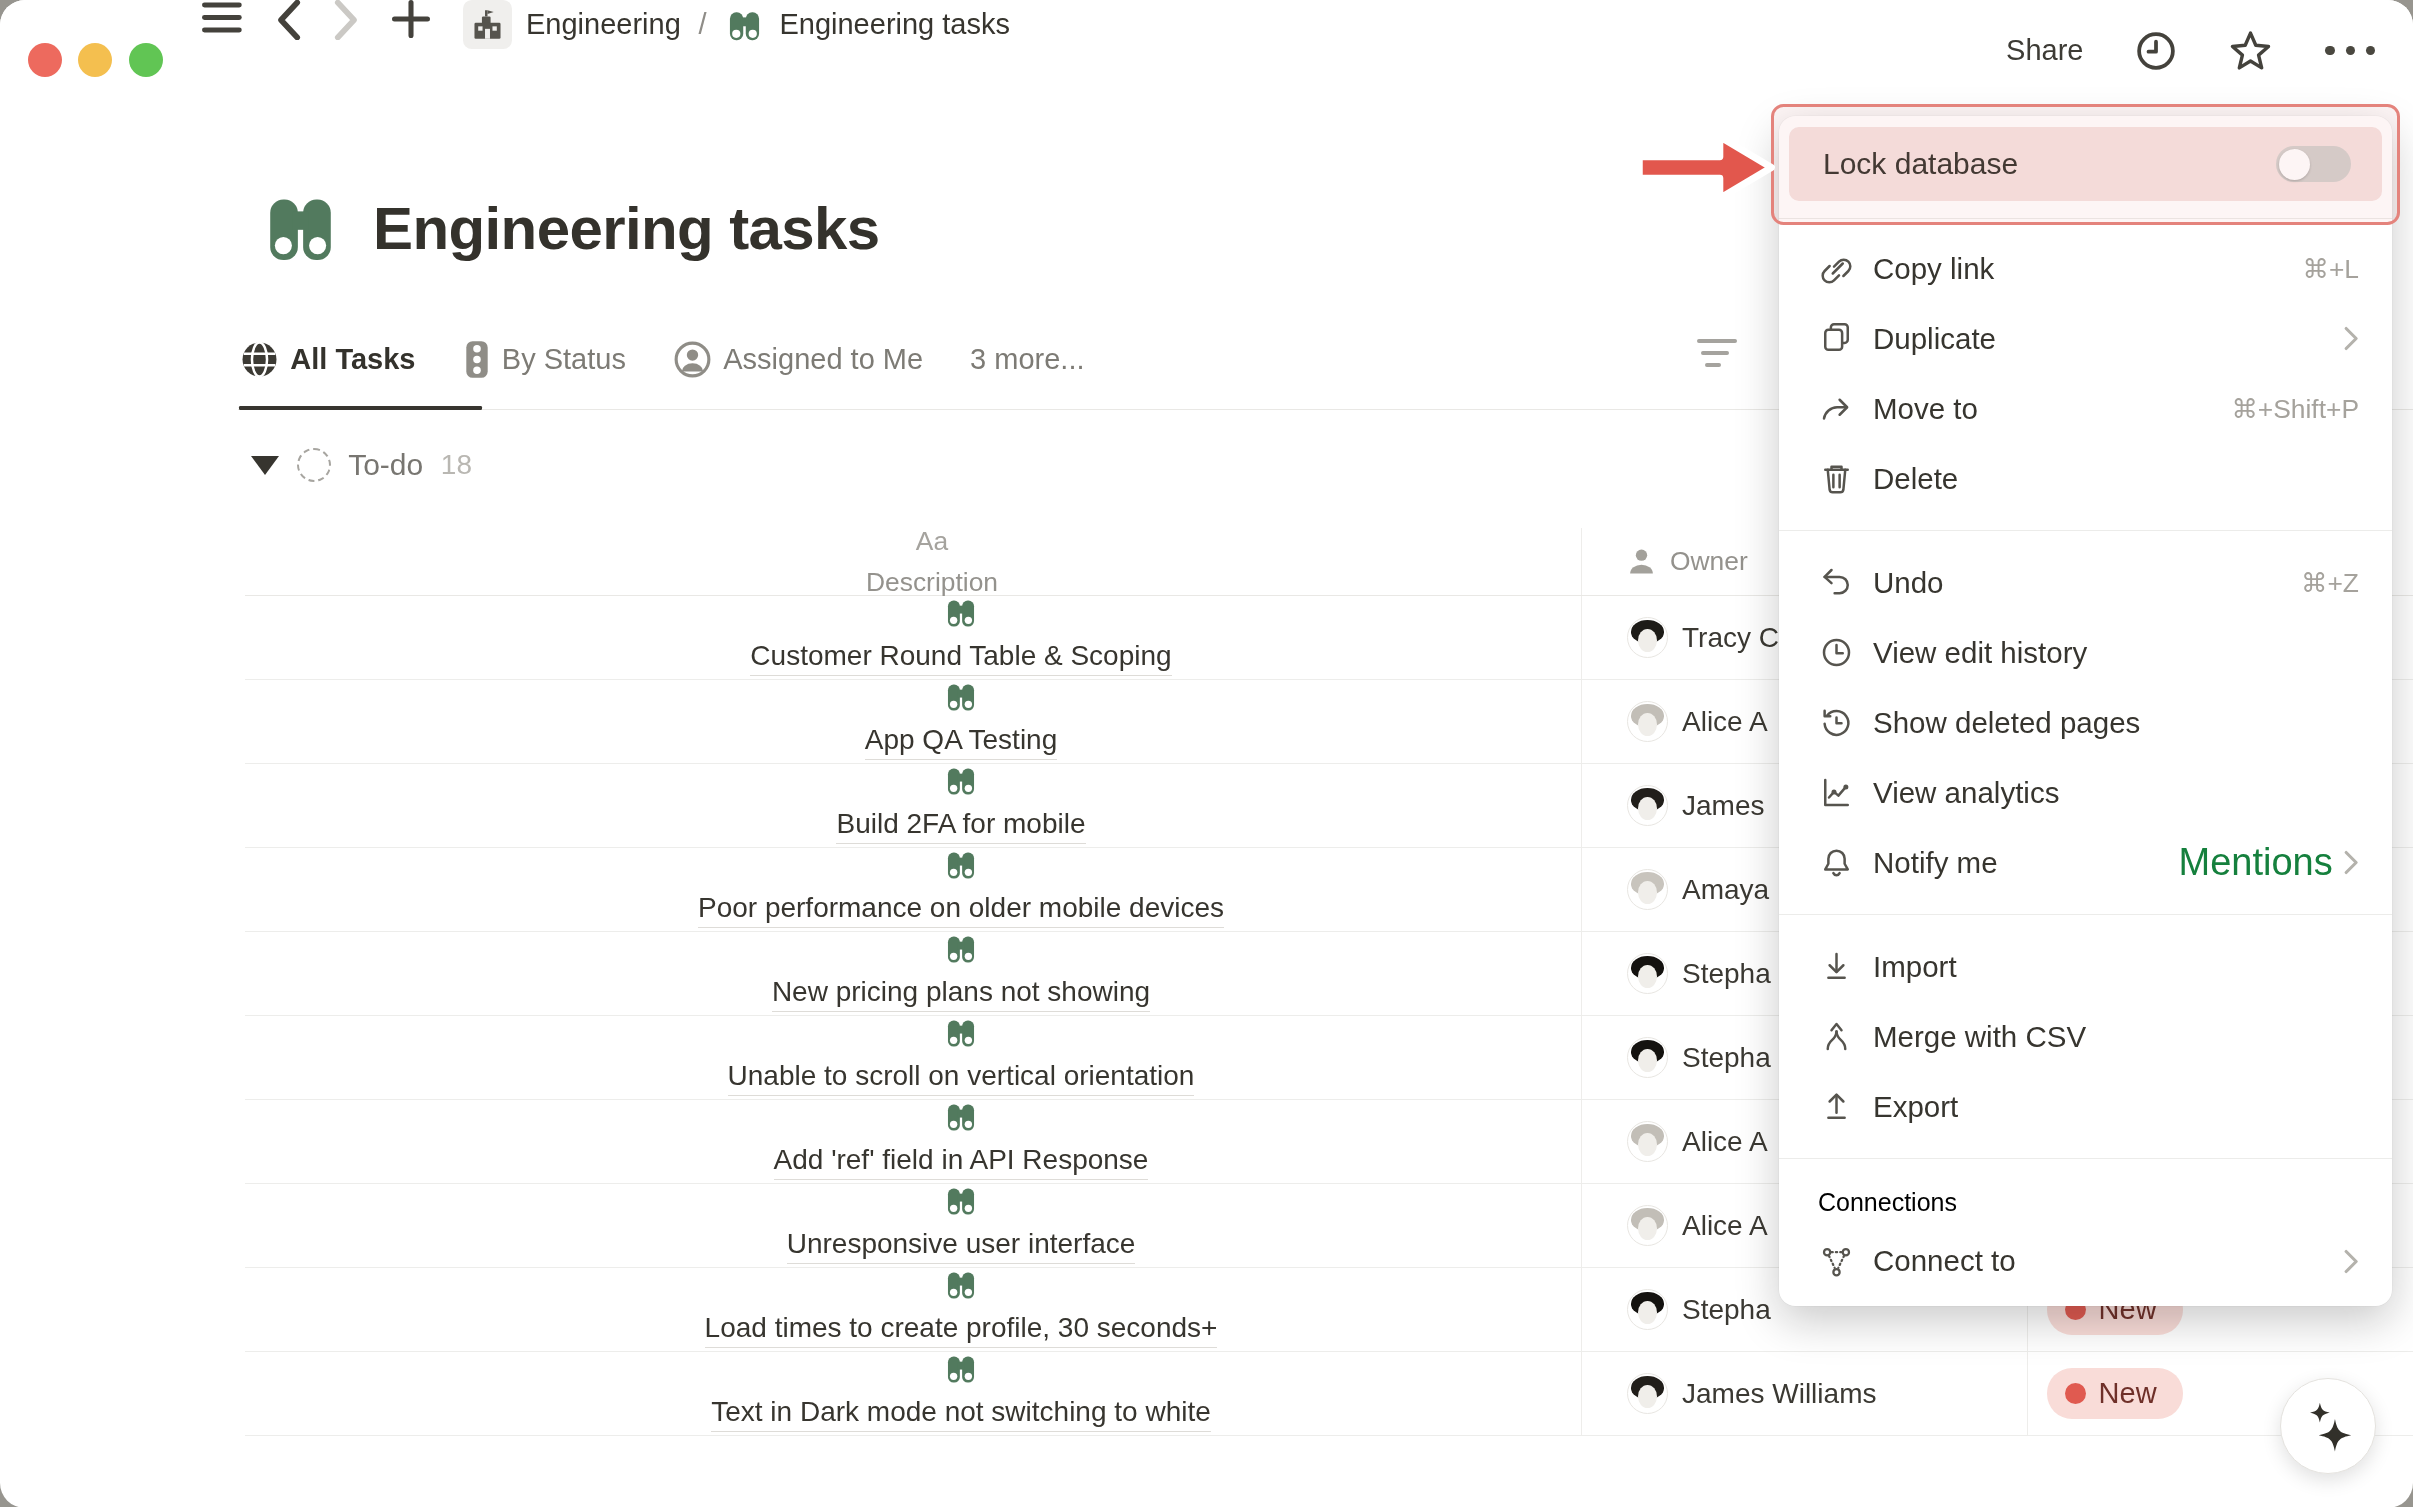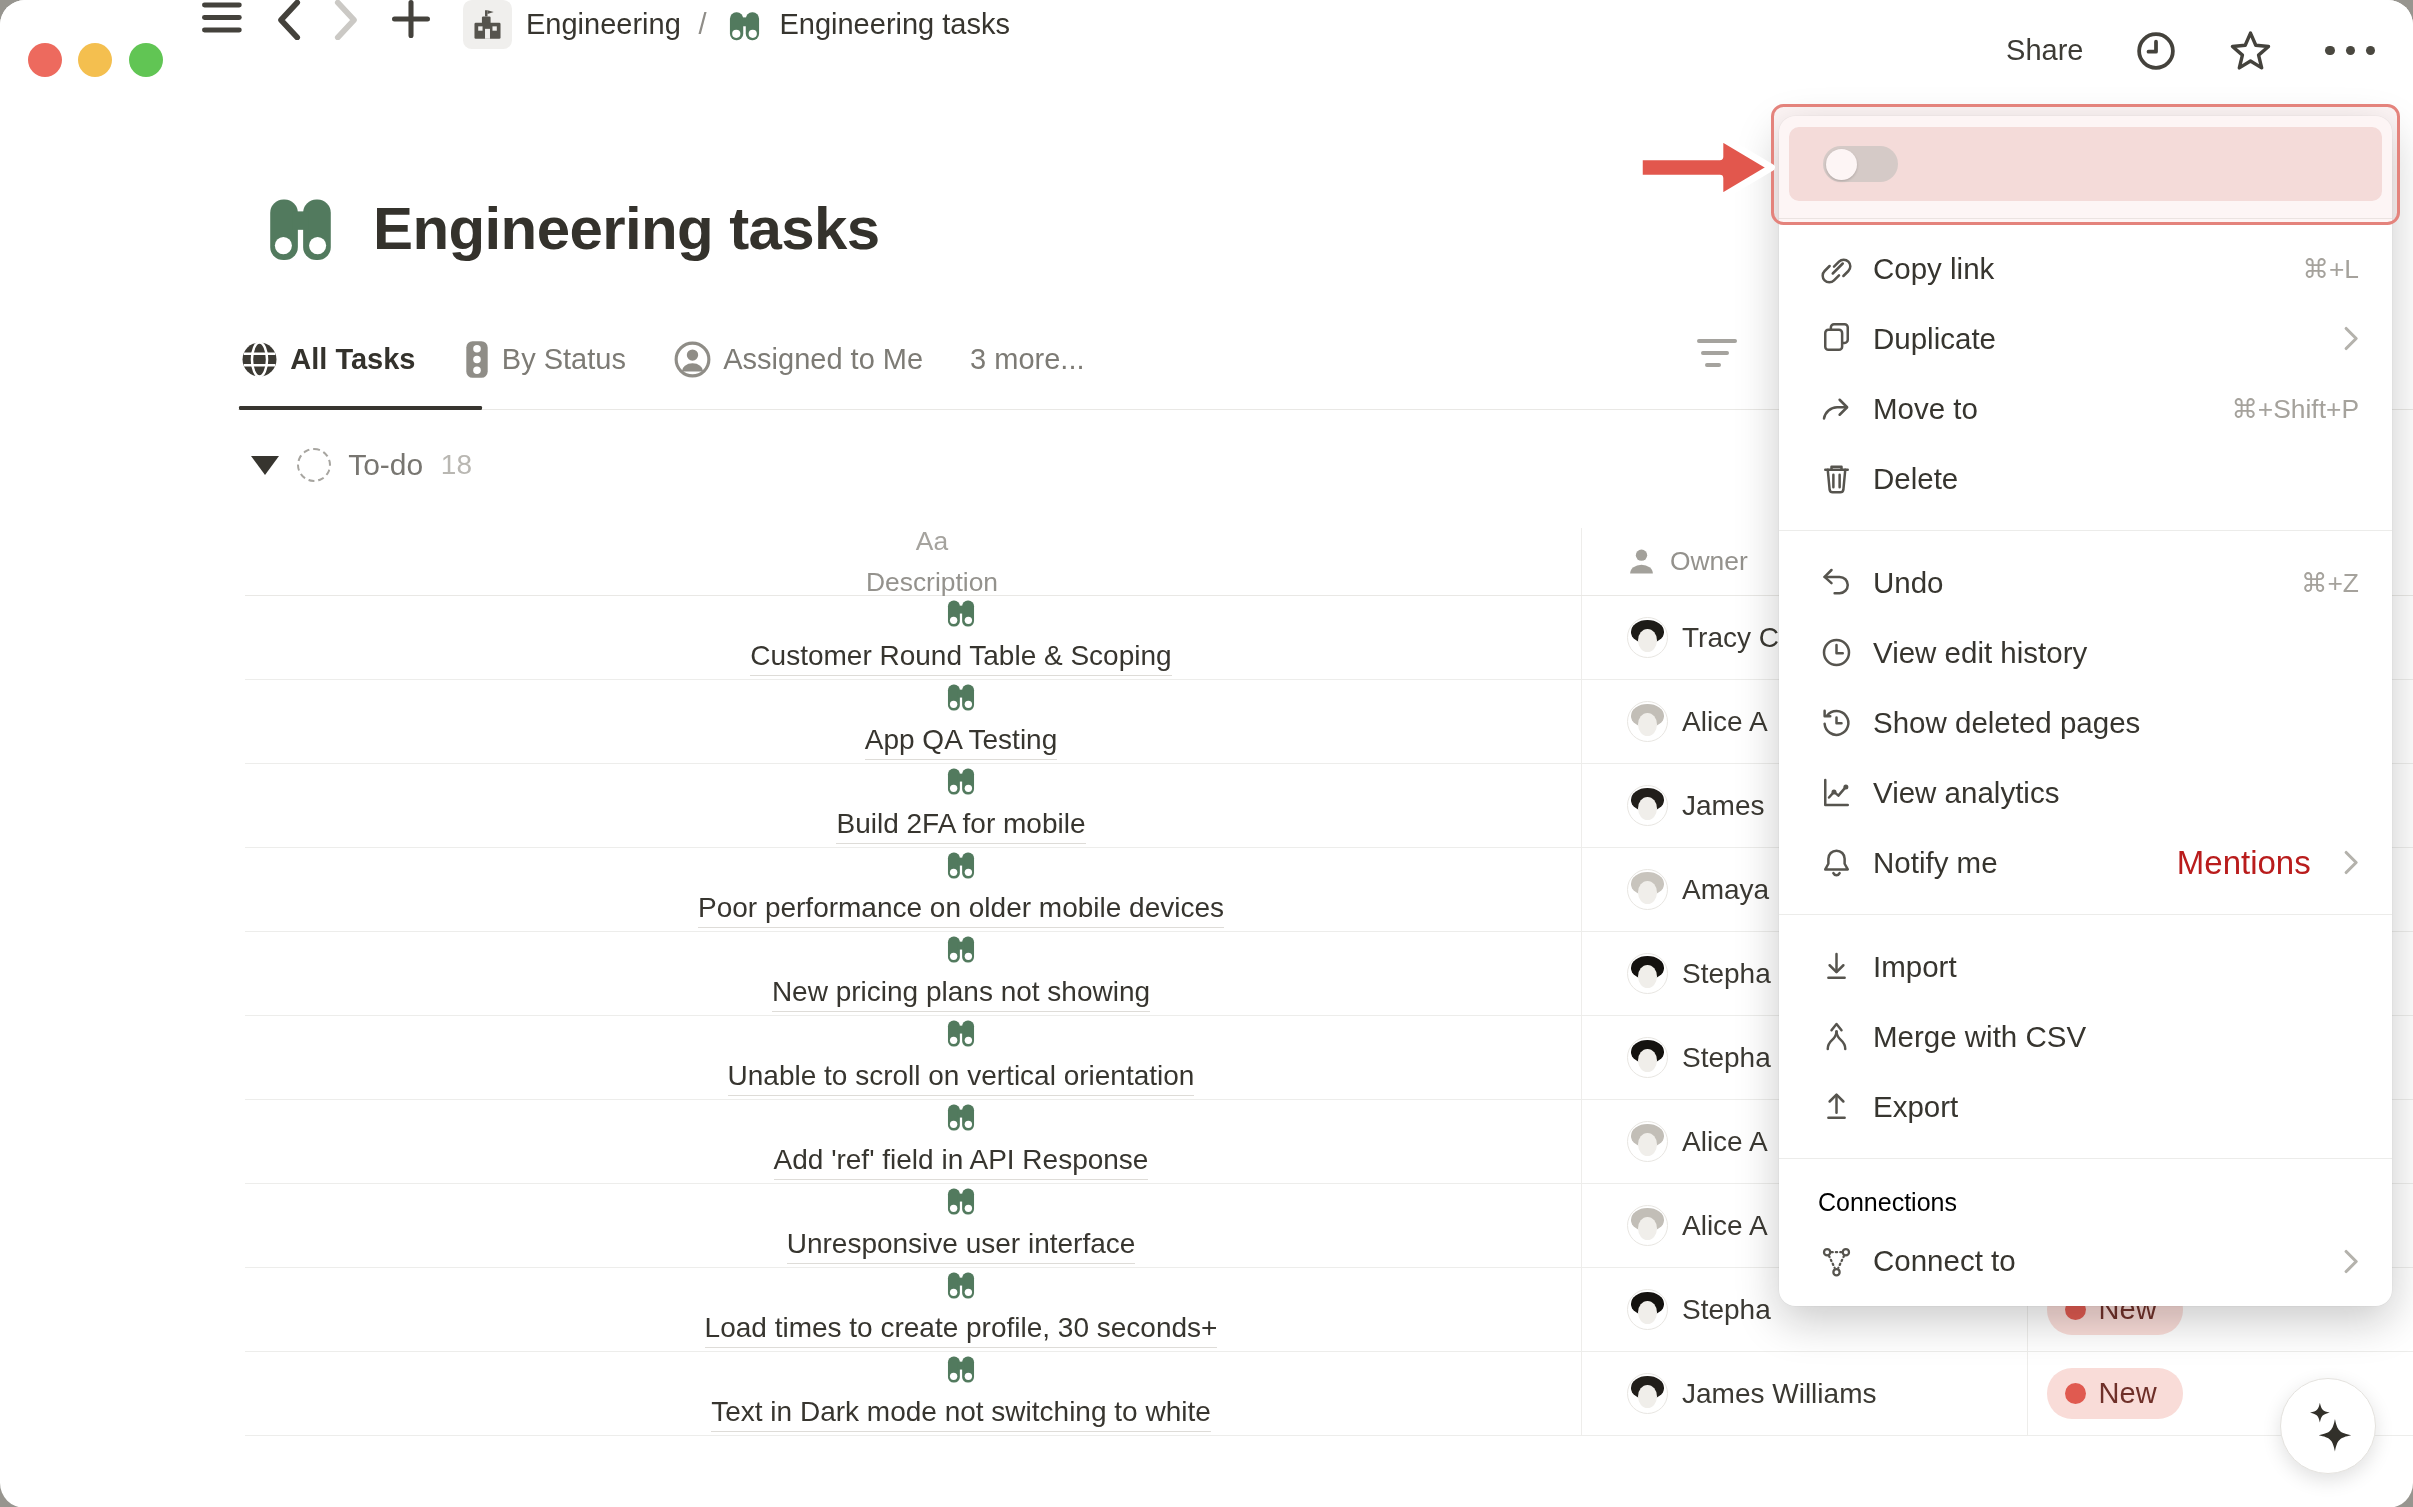--- a/index.html
+++ b/index.html
@@ -71,21 +71,21 @@
     display:flex;align-items:center;padding:0 31px 0 34px;box-sizing:border-box;}
   .locklabel{flex:1;font-size:30px;color:#37352f;}
   .toggle{width:75px;height:36px;border-radius:19px;background:#d4d1ce;position:relative;flex:none;}
   .toggle .knob{position:absolute;left:3.1px;top:2.5px;width:31px;height:31px;border-radius:50%;background:#ffffff;box-shadow:0 1.3px 2.5px rgba(0,0,0,.18);}
   .mdiv{height:1.3px;background:#ececea;margin:16.3px 0;}
   .mdiv.first{margin:16.3px 0 15px 0;}
   .mi{height:70px;display:flex;align-items:center;padding:0 33px 0 39px;}
   .mic{width:36px;display:flex;justify-content:center;margin-right:19px;flex:none;}
   .mil{flex:1;font-size:29.5px;color:#37352f;white-space:nowrap;}
   .mis{font-size:26.4px;color:#a5a29c;}
-  .mtrail{font-size:33px;color:#b91c1c;margin-right:32px;}
+  .mtrail{font-size:38px;color:#15803d;margin-right:10px;}
   .mch{display:flex;align-items:center;}
   .msection{margin:19px 0 0 0;padding:0 39px;height:48px;display:flex;align-items:center;font-size:25px;color:#000000;}
 
   
   .annotate{position:absolute;left:1771px;top:104px;width:629px;height:121px;border:3.8px solid #e4837c;border-radius:12.6px;
     background:rgba(230,120,110,.07);z-index:60;pointer-events:none;box-sizing:border-box;}
   .arrow{position:absolute;left:1633px;top:129px;z-index:70;pointer-events:none;}
 
   
   .aibtn{position:absolute;left:2280px;top:1378px;width:94px;height:94px;border-radius:50%;background:#fff;
@@ -492,20 +492,21 @@
             <span class="badge">
               <span class="dot"></span>
               <span>New</span>
             </span>
           </div>
     </div>
   </div>
 
   <div class="menu">
     <div class="lockrow">
+      <span class="locklabel">Lock database</span>
       <span class="toggle">
             <span class="knob"></span>
           </span>
     </div>
     <div class="mdiv first"></div>
 
     <div class="mi">
       <span class="mic">
             <svg width="35" height="35" viewBox="0 0 56 56" fill="none" stroke="#56544e" stroke-width="4" stroke-linecap="round" stroke-linejoin="round">
               <path d="M24 35 l-8 8 a10.5 10.5 0 0 1-15-15 l8-8" transform="translate(8,4)"></path>

